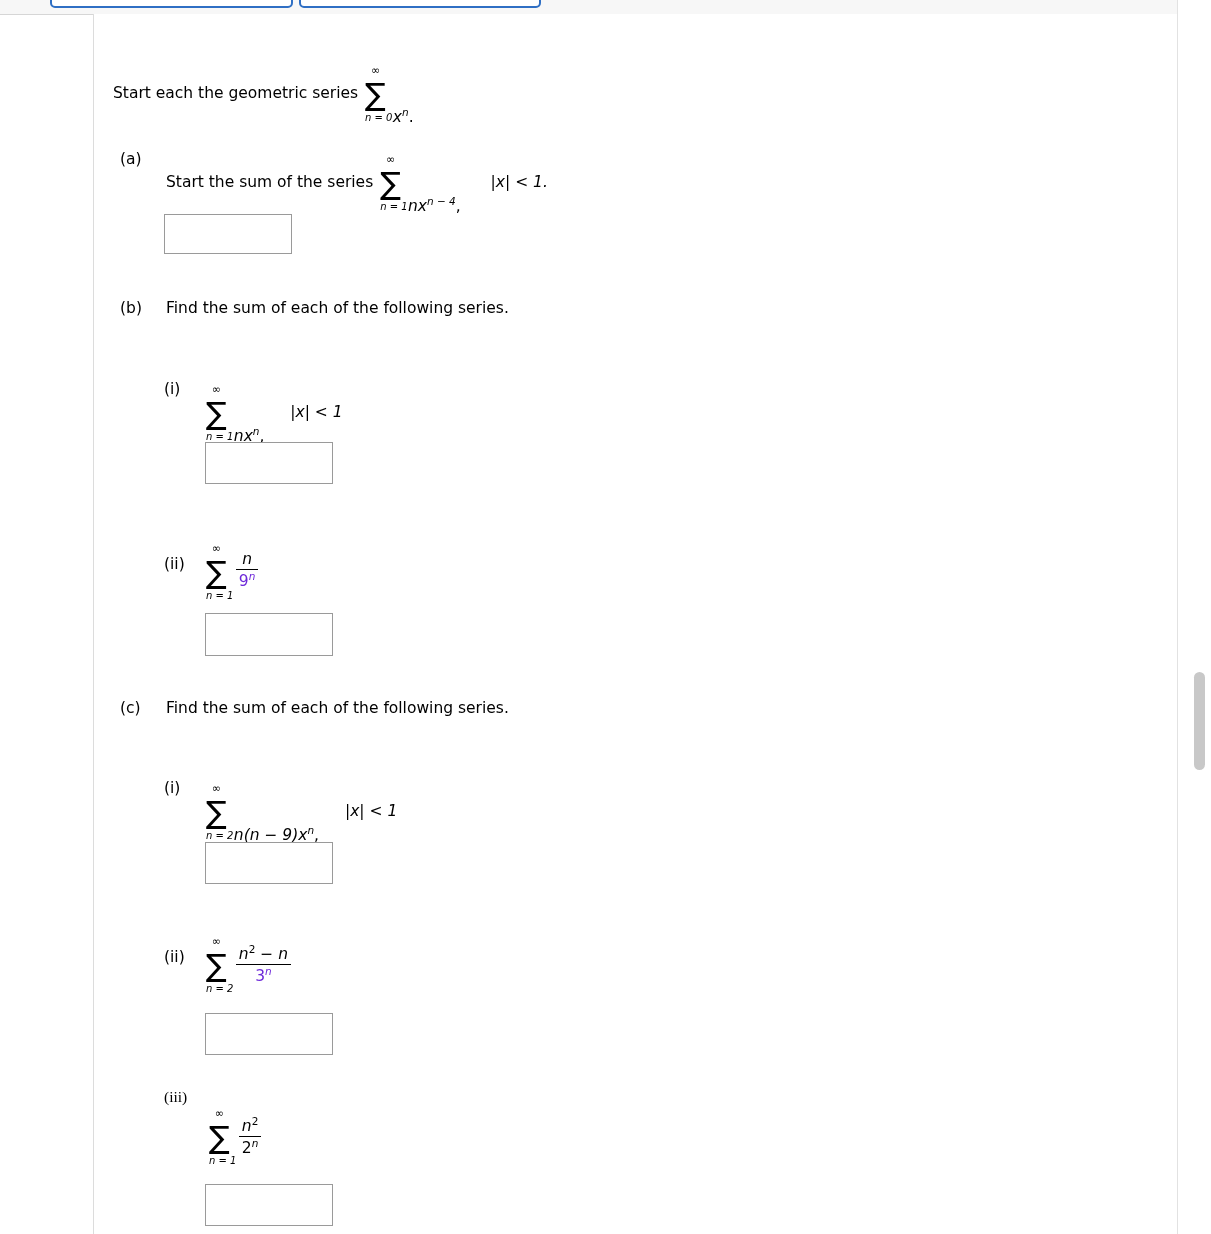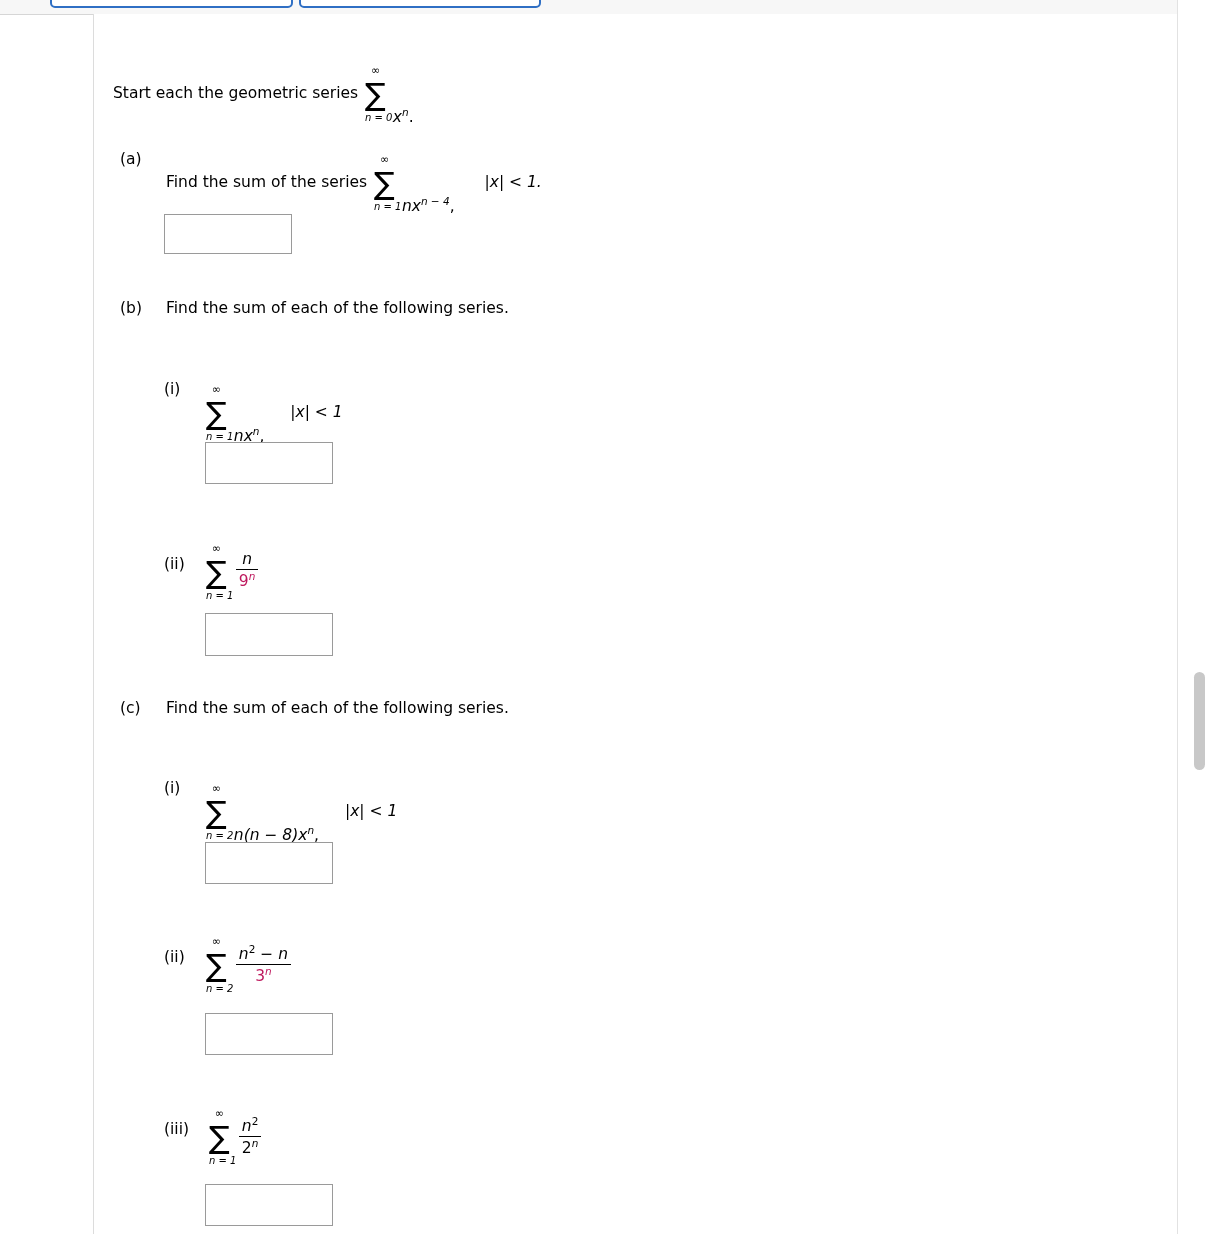--- a/index.html
+++ b/index.html
@@ -133,21 +133,21 @@
     vertical-align: middle;
     text-align: center;
     font-size: 15.5px;
     line-height: 1.15;
     margin: 0 2px;
     position: relative;
     top: -1px;
   }
   .frac .num { display: block; padding: 0 3px; }
   .frac .den { display: block; padding: 0 3px; border-top: 1.3px solid #000; }
-  .red { color: #be185d; }
+  .red { color: #6d28d9; }
 
   
   .answerbox {
     position: absolute;
     border: 1px solid #9a9a9a;
     background: #ffffff;
     box-sizing: border-box;
   }
 </style>
 </head>
@@ -168,21 +168,21 @@
         <span class="sum">
           <span class="top">∞</span>
           <span class="sig">∑</span>
           <span class="bot">n = 0</span>
         </span>
         <span class="expr"><i>x</i><sup><i>n</i></sup><span>.</span></span>
       </div>
 
       <div class="line" style="left:26px; top:136px;">(a)</div>
       <div class="line" style="left:72px; top:136px;">
-        <span>Find the sum of the series</span>
+        <span>Start the sum of the series</span>
         <span class="sum">
           <span class="top">∞</span>
           <span class="sig">∑</span>
           <span class="bot">n = 1</span>
         </span>
         <span class="expr"><i>nx</i><sup><i>n − 4</i></sup><span>,</span></span>
         <span style="display:inline-block; width:20px;"></span>
         <span><i>|x| &lt; 1.</i></span>
       </div>
       <input class="answerbox" style="left: 70px; top: 200px; width: 128px; height: 40px;" value="" placeholder="">
@@ -220,41 +220,41 @@
       <div class="line" style="left:26px; top:685px;">(c)</div>
       <div class="line" style="left:72px; top:685px;">Find the sum of each of the following series.</div>
 
       <div class="line" style="left:70px; top:765px;">(i)</div>
       <div class="line" style="left:110px; top:765px;">
         <span class="sum">
           <span class="top">∞</span>
           <span class="sig">∑</span>
           <span class="bot">n = 2</span>
         </span>
-        <span class="expr"><i>n(n − 8)x</i><sup><i>n</i></sup><span>,</span></span>
+        <span class="expr"><i>n(n − 9)x</i><sup><i>n</i></sup><span>,</span></span>
         <span style="display:inline-block; width:16px;"></span>
         <span><i>|x| &lt; 1</i></span>
       </div>
       <input class="answerbox" style="left: 111px; top: 828px; width: 128px; height: 42px;" value="" placeholder="">
 
       <div class="line" style="left:70px; top:934px;">(ii)</div>
       <div class="line" style="left:110px; top:930px;">
         <span class="sum">
           <span class="top">∞</span>
           <span class="sig">∑</span>
           <span class="bot">n = 2</span>
         </span>
         <span class="frac">
           <span class="num"><i>n</i><sup>2</sup><i> − n</i></span>
           <span class="den"><span class="red"><span>3</span><sup><i>n</i></sup></span></span>
         </span>
       </div>
       <input class="answerbox" style="left: 111px; top: 999px; width: 128px; height: 42px;" value="" placeholder="">
 
-      <div class="line" style="left:70px; top:1106px;">(iii)</div>
+      <div class="line" style="left:70px; top:1074px;font-family:Liberation Serif, serif;">(iii)</div>
       <div class="line" style="left:113px; top:1102px;">
         <span class="sum">
           <span class="top">∞</span>
           <span class="sig">∑</span>
           <span class="bot">n = 1</span>
         </span>
         <span class="frac">
           <span class="num"><i>n</i><sup>2</sup></span>
           <span class="den"><span>2</span><sup><i>n</i></sup></span>
         </span>

